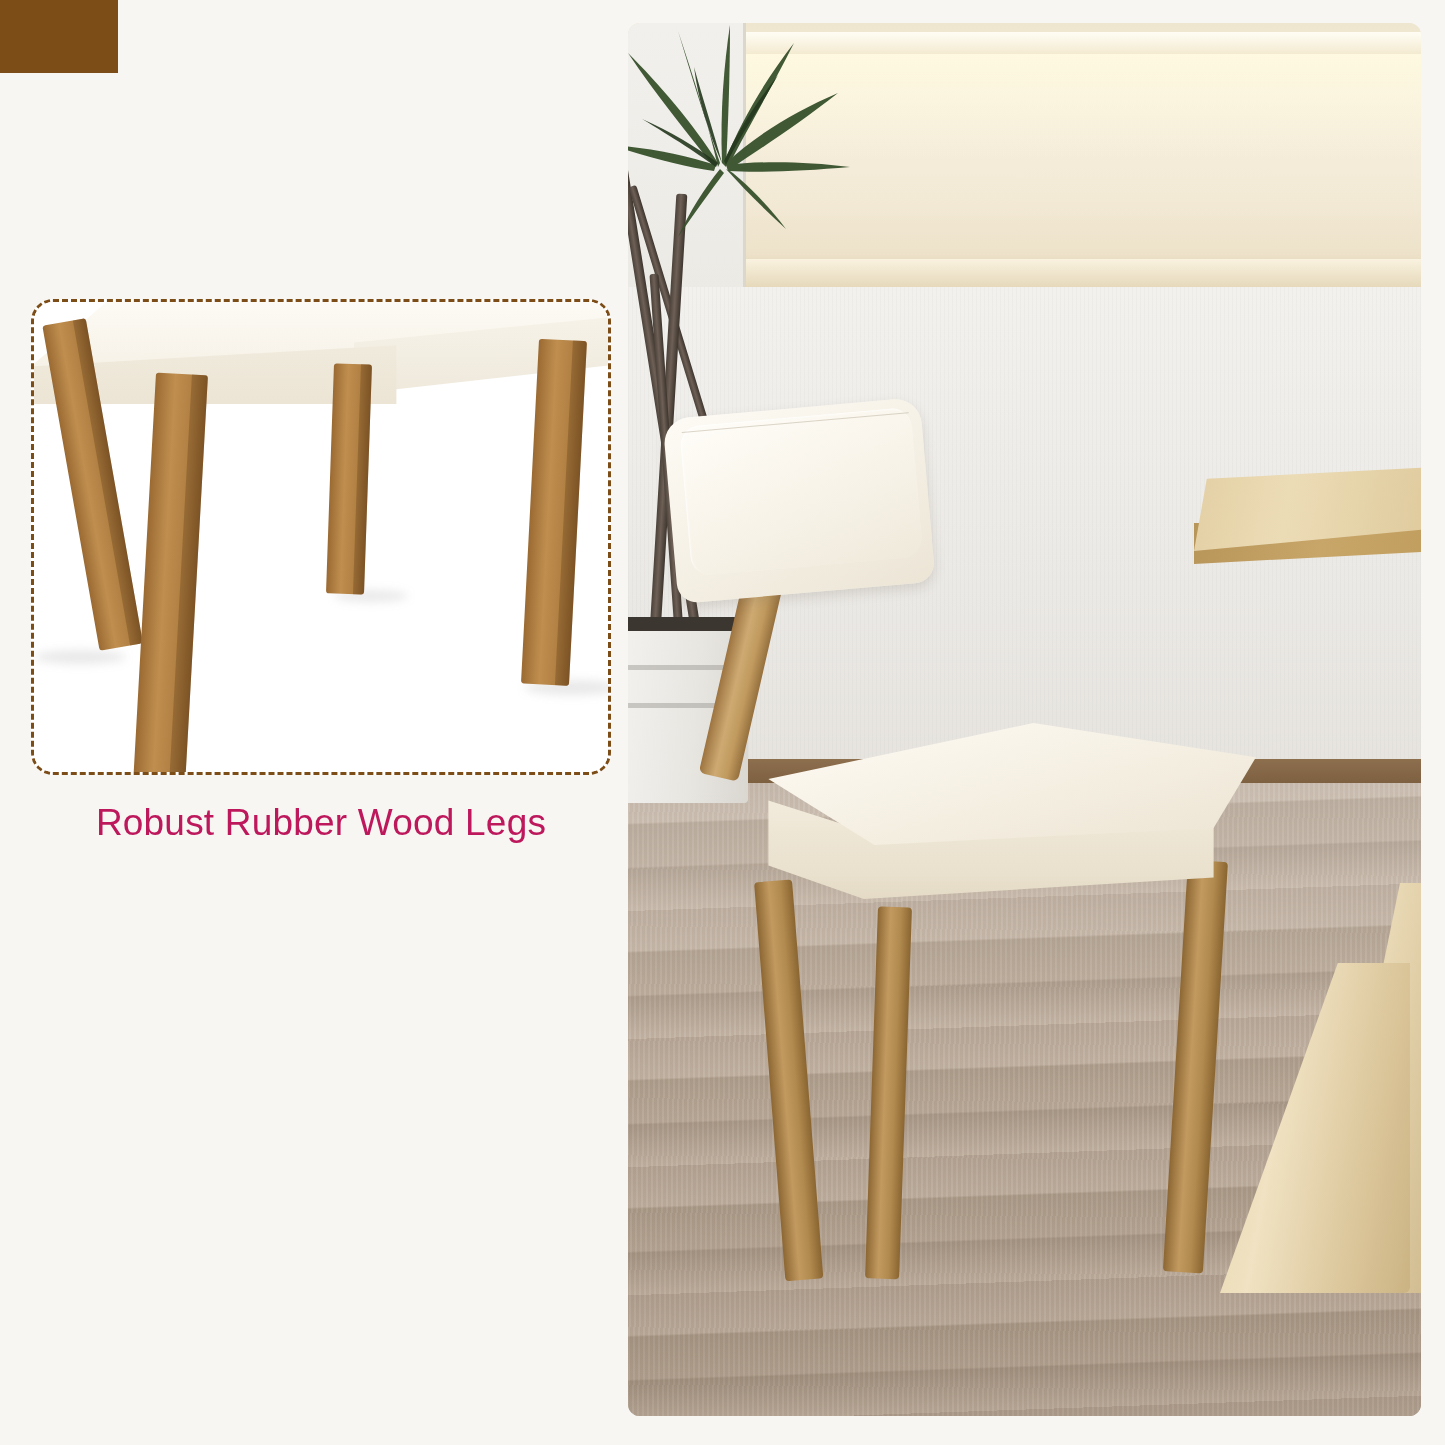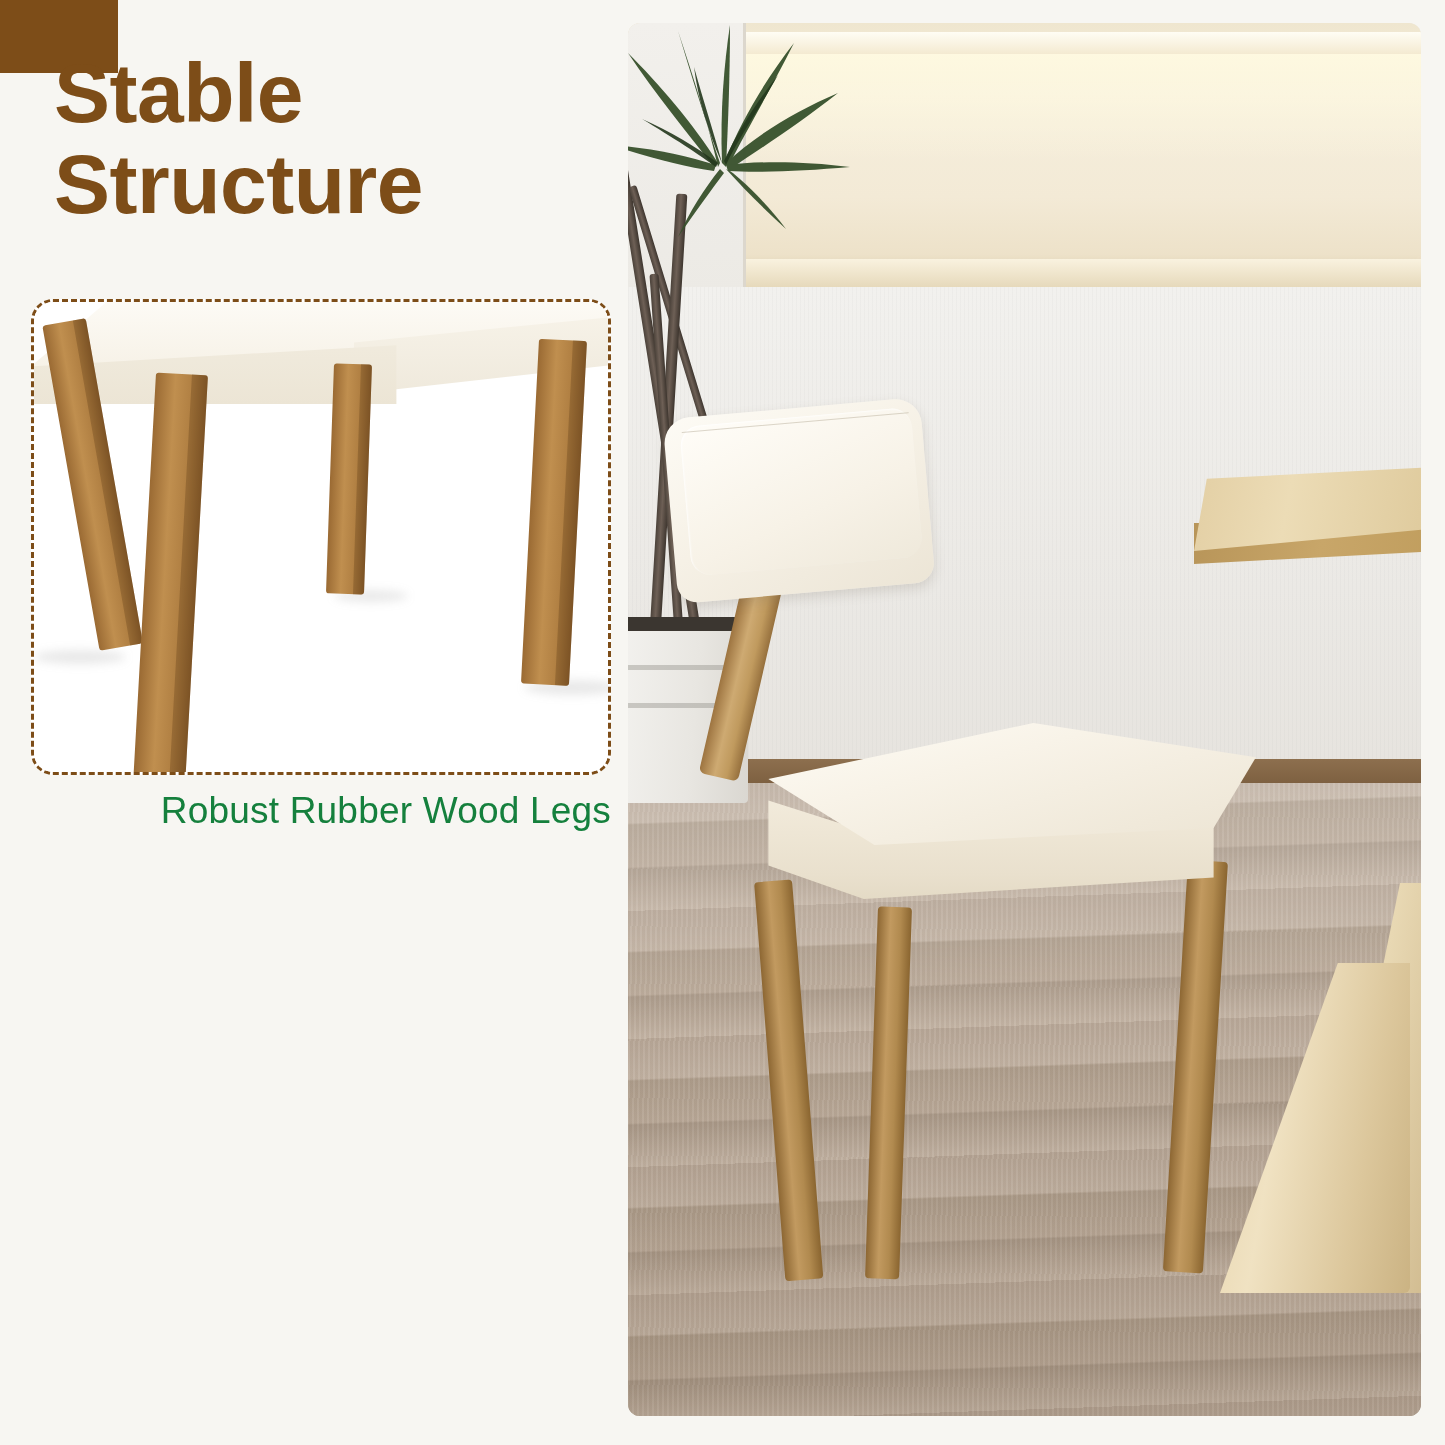--- a/index.html
+++ b/index.html
@@ -61,25 +61,25 @@
     width: 580px;
     height: 476px;
     border: 3px dashed #7d4d18;
     border-radius: 22px;
     background: #ffffff;
     overflow: hidden;
   }
 
   .caption {
     width: 580px;
-    text-align: right;
-    color: #15803d;
+    text-align: center;
+    color: #be185d;
     font-size: 37px;
     line-height: 1.2;
-    margin-top: 14px;
+    margin-top: 26px;
     letter-spacing: 0.2px;
     white-space: nowrap;
   }
 
   
   .stool {
     position: absolute;
     inset: 0;
     background: #ffffff;
   }
@@ -446,24 +446,20 @@
     clip-path: polygon(70% 0%, 100% 0%, 100% 100%, 0% 100%);
   }
 </style>
 </head>
 <body>
 
 <div class="page">
 
   <div class="corner-square"></div>
 
-  <div class="headline">
-    <span class="headline-line">Stable</span>
-    <span class="headline-line">Structure</span>
-  </div>
 
   <div class="feature feature-1">
     <div class="panel">
       <div class="stool">
         <div class="seat-top"></div>
         <div class="seat-right"></div>
         <div class="seat-front"></div>
 
         <div class="floor-shadow sh-b"></div>
         <div class="floor-shadow sh-c"></div>

